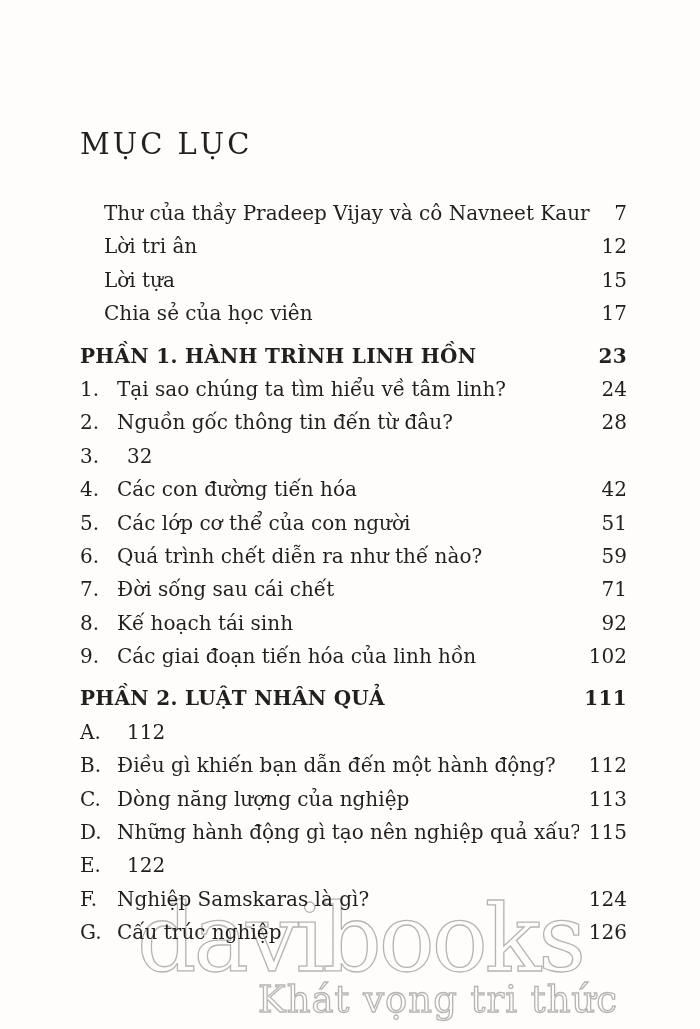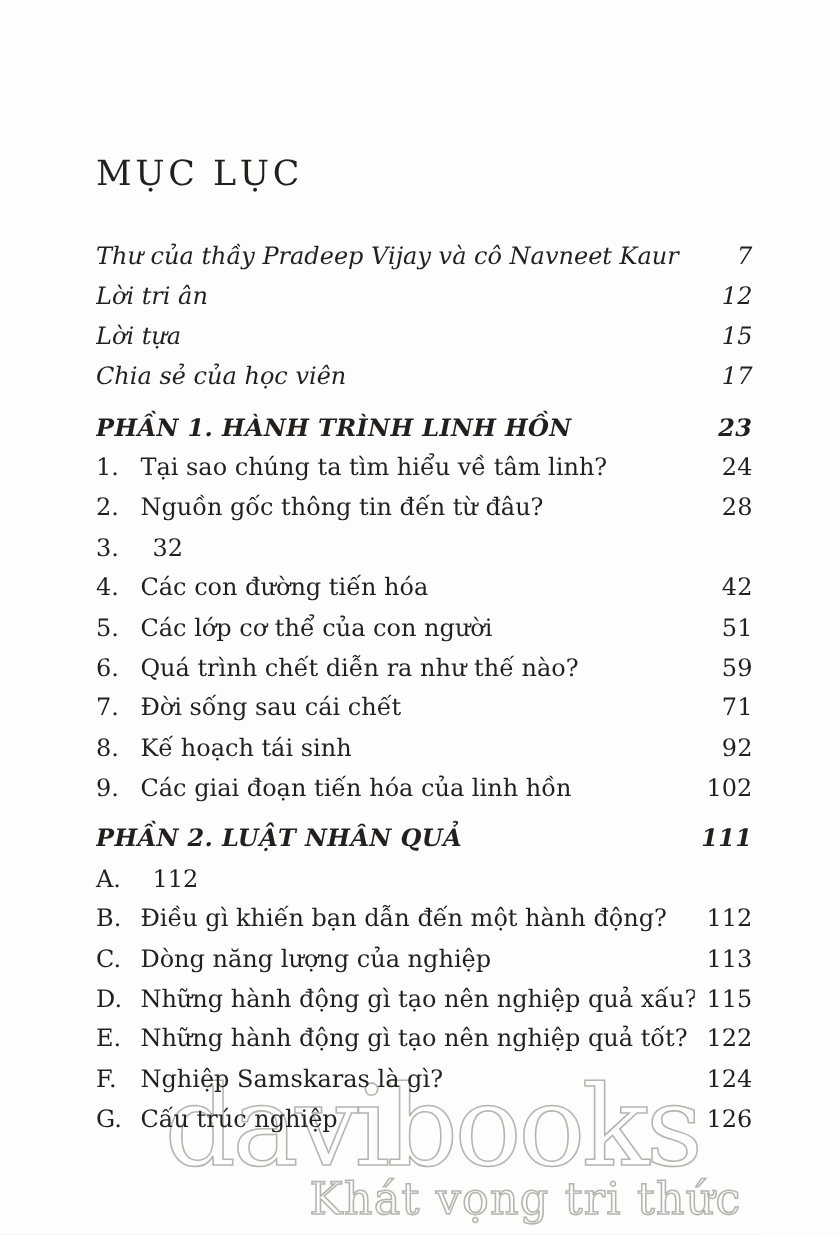--- a/index.html
+++ b/index.html
@@ -27,22 +27,22 @@
   .toc{margin-top:37px;}
   .row{
     display:flex;
     align-items:baseline;
     height:33.4px;
     line-height:33.4px;
     font-size:20px;
   }
   .row .label{flex:1;white-space:nowrap;overflow:hidden;}
   .row .pg{margin-left:10px;flex:none;}
-  .front .row{font-style:italic;}
-  .row.heading{font-weight:bold;margin-top:9px;letter-spacing:0.3px;font-style:italic;}
+  .front .row{margin-left:24px;}
+  .row.heading{font-weight:bold;margin-top:9px;letter-spacing:0.3px;}
   .row.item .num{width:37px;flex:none;}
   
   .wm{
     position:absolute;
     z-index:0;
     color:transparent;
     -webkit-text-stroke:1.3px #b7b4b0;
     white-space:nowrap;
     pointer-events:none;
     line-height:1;
@@ -162,21 +162,20 @@
         <span class="label">Dòng năng lượng của nghiệp</span>
         <span class="pg">113</span>
       </div>
       <div class="row item">
         <span class="num">D.</span>
         <span class="label">Những hành động gì tạo nên nghiệp quả xấu?</span>
         <span class="pg">115</span>
       </div>
       <div class="row item">
         <span class="num">E.</span>
-        <span class="label">Những hành động gì tạo nên nghiệp quả tốt?</span>
         <span class="pg">122</span>
       </div>
       <div class="row item">
         <span class="num">F.</span>
         <span class="label">Nghiệp Samskaras là gì?</span>
         <span class="pg">124</span>
       </div>
       <div class="row item">
         <span class="num">G.</span>
         <span class="label">Cấu trúc nghiệp</span>

